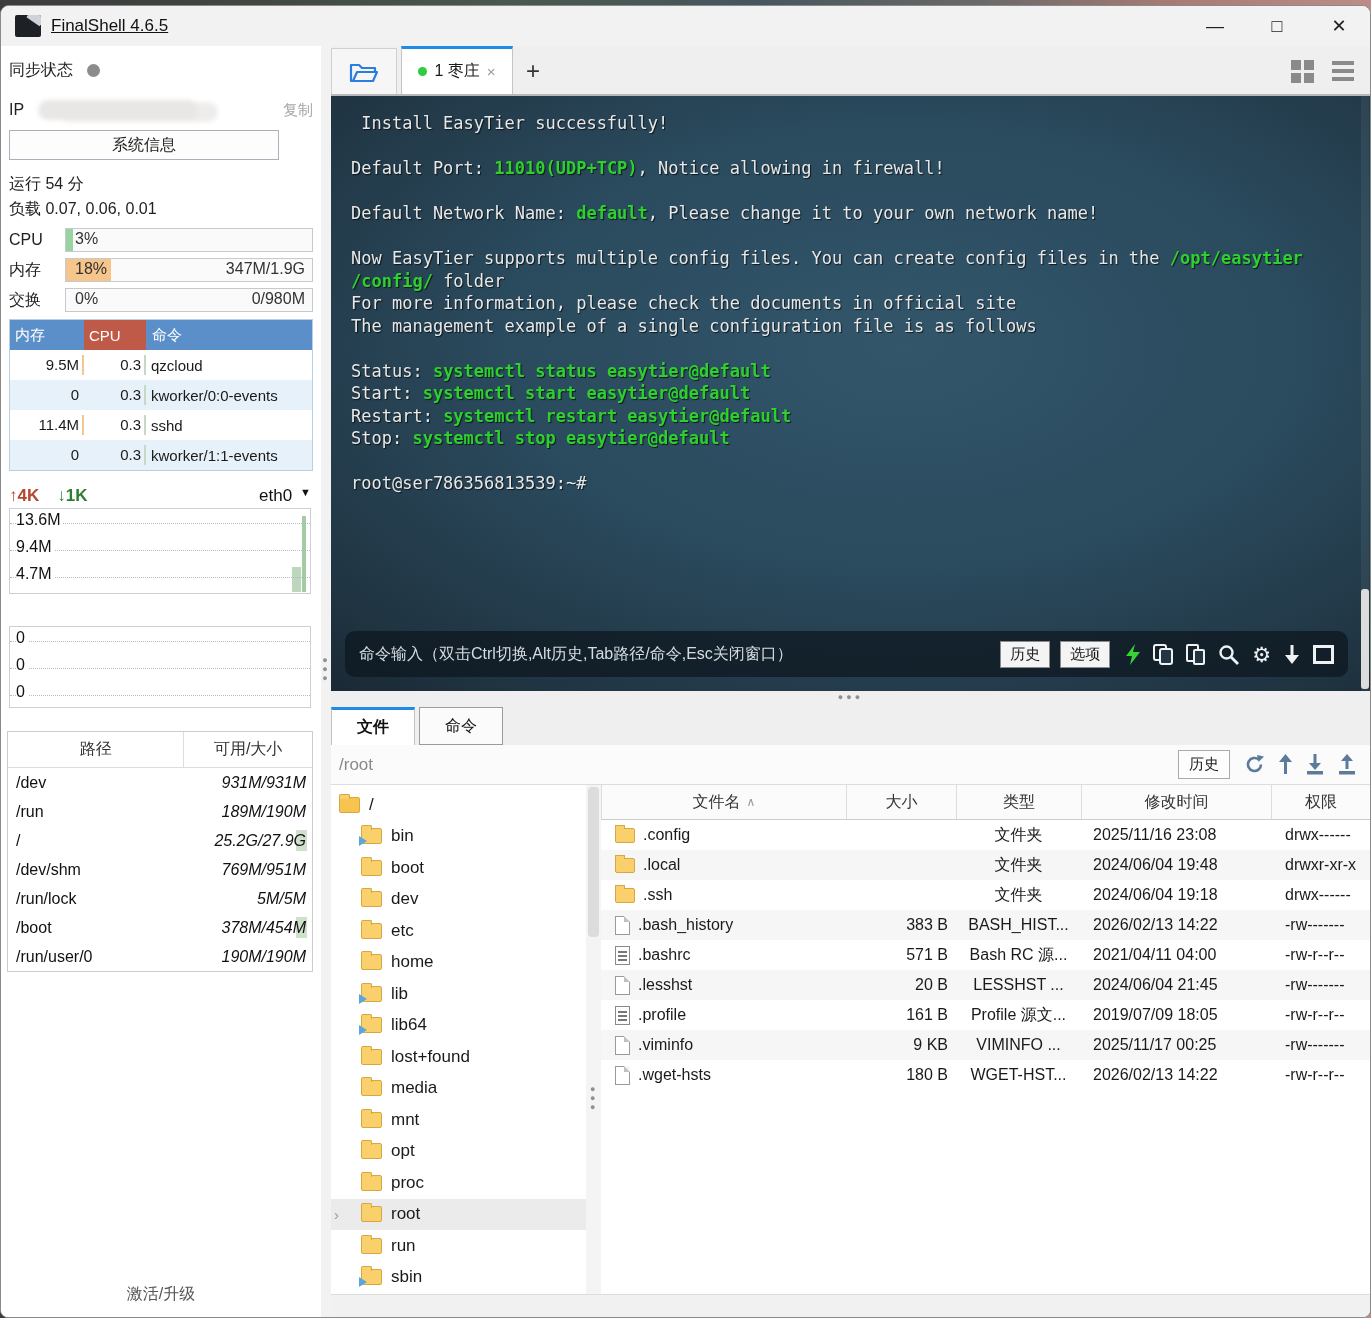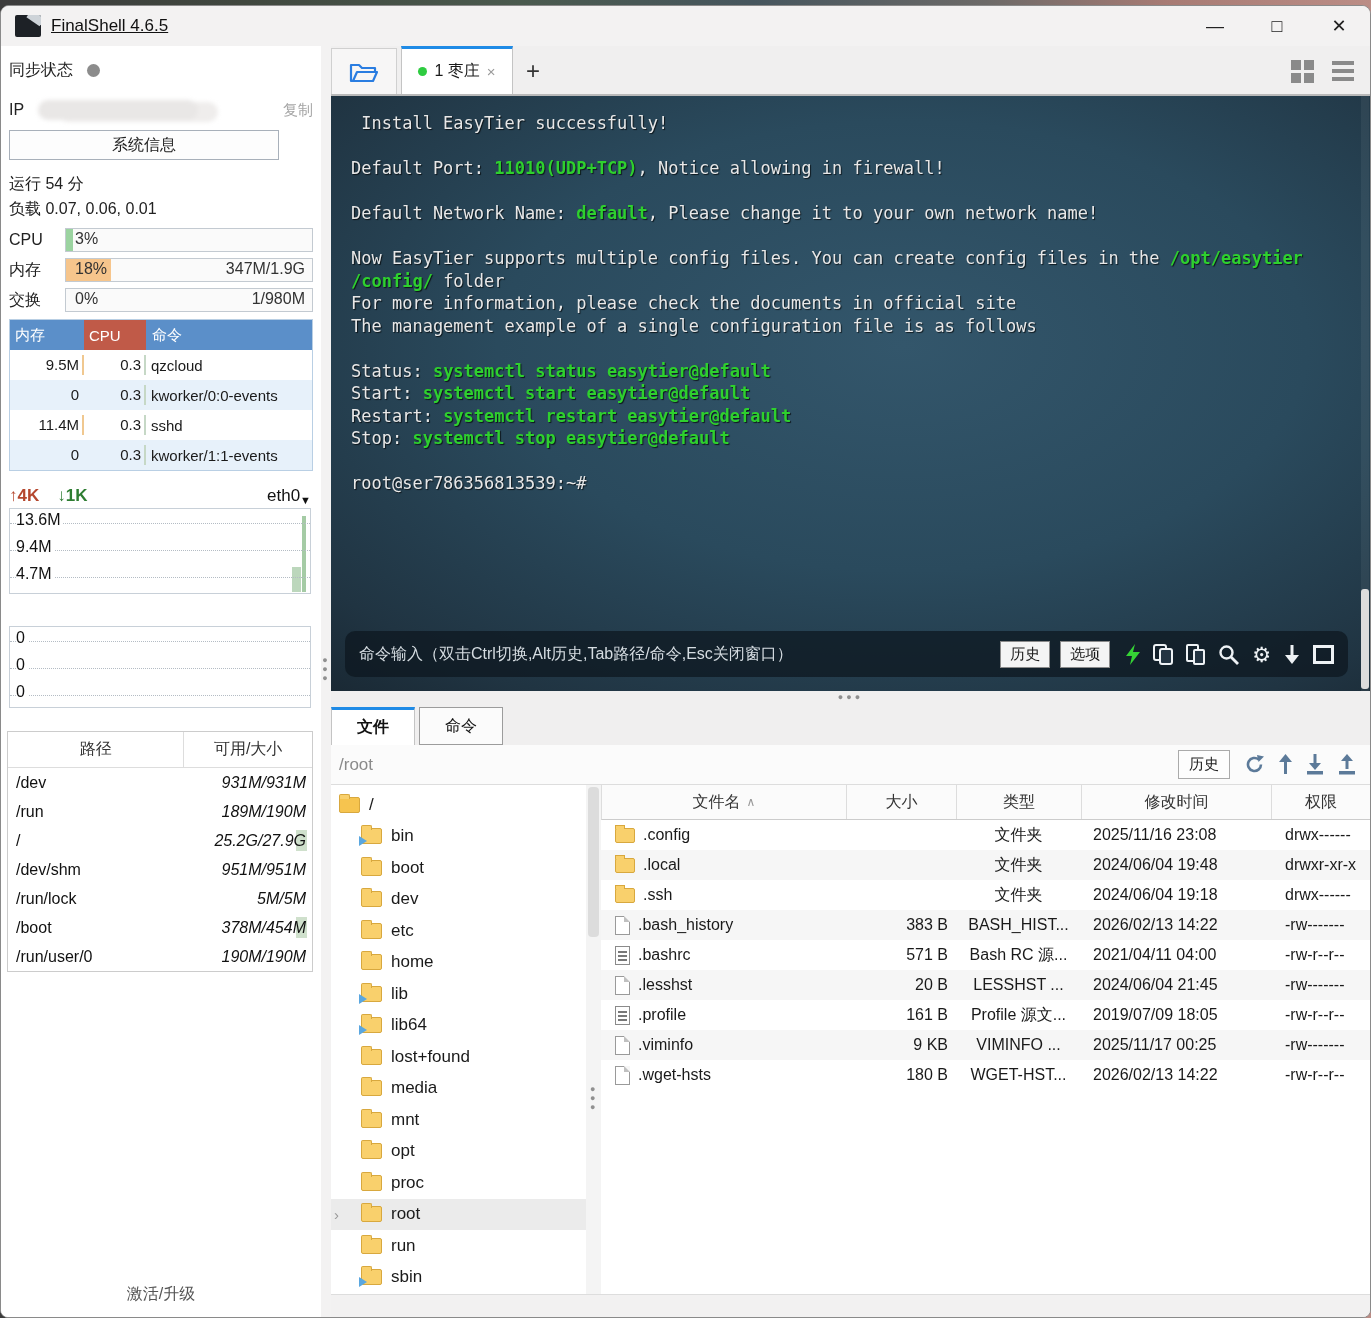--- a/index.html
+++ b/index.html
@@ -44,21 +44,21 @@
   .ph-cmd { flex:1; background:#5b8fc9; display:flex; align-items:center; padding-left:6px; }
   .ptable-row { display:flex; height:30px; font-size:15px; color:#1a1a1a; align-items:center; }
   .ptable-row.alt { background:#e7f1fa; }
   .pc-mem { width:74px; text-align:right; padding-right:3px; border-right:2px solid transparent; height:20px; line-height:20px; }
   .pc-mem.tick { border-right-color:#f0c890; }
   .pc-cpu { width:62px; text-align:right; padding-right:3px; border-right:2px solid #c6d8c6; height:20px; line-height:20px; }
   .pc-cmd { flex:1; padding-left:5px; }
   .net-row { position:absolute; left:8px; top:438px; right:10px; height:24px; font-size:17px; display:flex; align-items:center; }
   .net-up { color:#b5472e; font-weight:bold; }
   .net-down { color:#2e7d32; font-weight:bold; margin-left:18px; }
-  .net-if { margin-left:auto; color:#111; display:flex; align-items:flex-end; }
+  .net-if { margin-left:auto; color:#111; display:flex; align-items:flex-start; gap:8px; }
   .caret-down { font-size:11px; color:#111; }
   .graph { position:absolute; left:8px; right:10px; background:#fff; border:1px solid #c8d0d8; overflow:hidden; }
   .net-graph { top:462px; height:86px; }
   .ping-graph { top:580px; height:82px; }
   .gline { position:absolute; left:0; right:0; border-top:1px dotted #b4bcc4; }
   .glabel { position:absolute; left:6px; font-size:16px; color:#111; background:#fff; padding-right:3px; z-index:2; }
   .spike1 { position:absolute; right:4px; top:8%; bottom:1px; width:4px; background:#a5cba5; }
   .spike2 { position:absolute; right:9px; height:30%; bottom:1px; width:9px; background:#bcd7bc; }
   .ping-row { position:absolute; left:8px; top:554px; right:10px; height:24px; font-size:17px; display:flex; }
   .ping-ms { color:#2a6db5; }
@@ -190,21 +190,21 @@
             <div class="meter-fill" style="width: 44.64px; background: rgb(246, 197, 140);"></div>
             <span class="meter-pct">18%</span>
             <span class="meter-val">347M/1.9G</span>
           </div>
         </div>
         <div class="meter-row">
           <span class="meter-label">交换</span>
           <div class="meter-bar">
             <div class="meter-fill" style="width: 0px; background: rgb(246, 197, 140);"></div>
             <span class="meter-pct">0%</span>
-            <span class="meter-val">1/980M</span>
+            <span class="meter-val">0/980M</span>
           </div>
         </div>
       </div>
     <div class="ptable">
       <div class="ptable-head">
         <div class="ph-mem">内存</div>
         <div class="ph-cpu">CPU</div>
         <div class="ph-cmd">命令</div>
       </div>
       <div id="ptable-rows">
@@ -270,21 +270,21 @@
             <div class="dc-path">/run</div>
             <div class="dc-val">189M/190M</div>
           </div>
           <div class="dtable-row">
             <div class="dc-path">/</div>
             <span class="dmark"></span>
             <div class="dc-val">25.2G/27.9G</div>
           </div>
           <div class="dtable-row">
             <div class="dc-path">/dev/shm</div>
-            <div class="dc-val">951M/951M</div>
+            <div class="dc-val">769M/951M</div>
           </div>
           <div class="dtable-row">
             <div class="dc-path">/run/lock</div>
             <div class="dc-val">5M/5M</div>
           </div>
           <div class="dtable-row">
             <div class="dc-path">/boot</div>
             <span class="dmark"></span>
             <div class="dc-val">378M/454M</div>
           </div>

